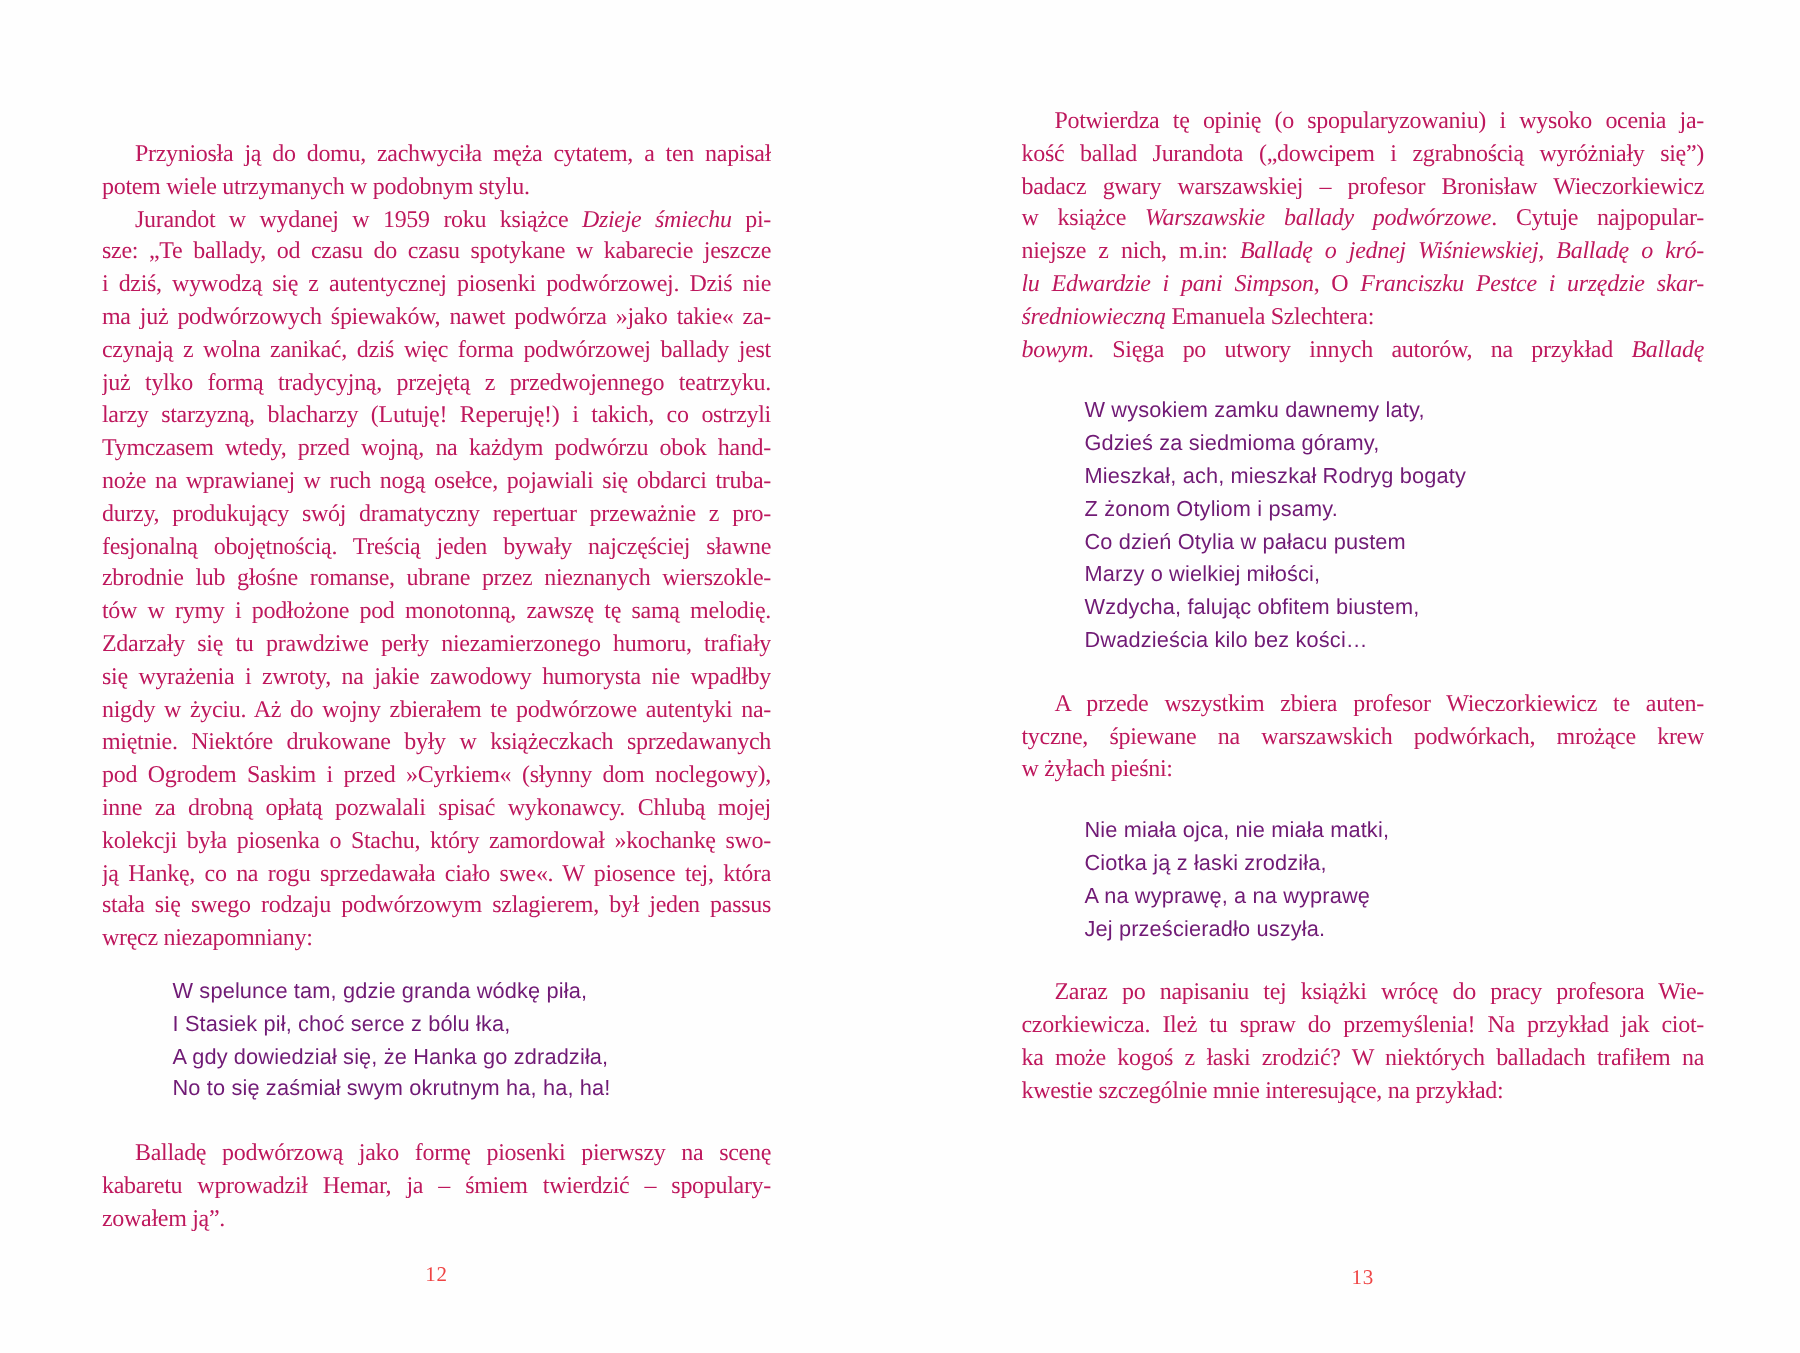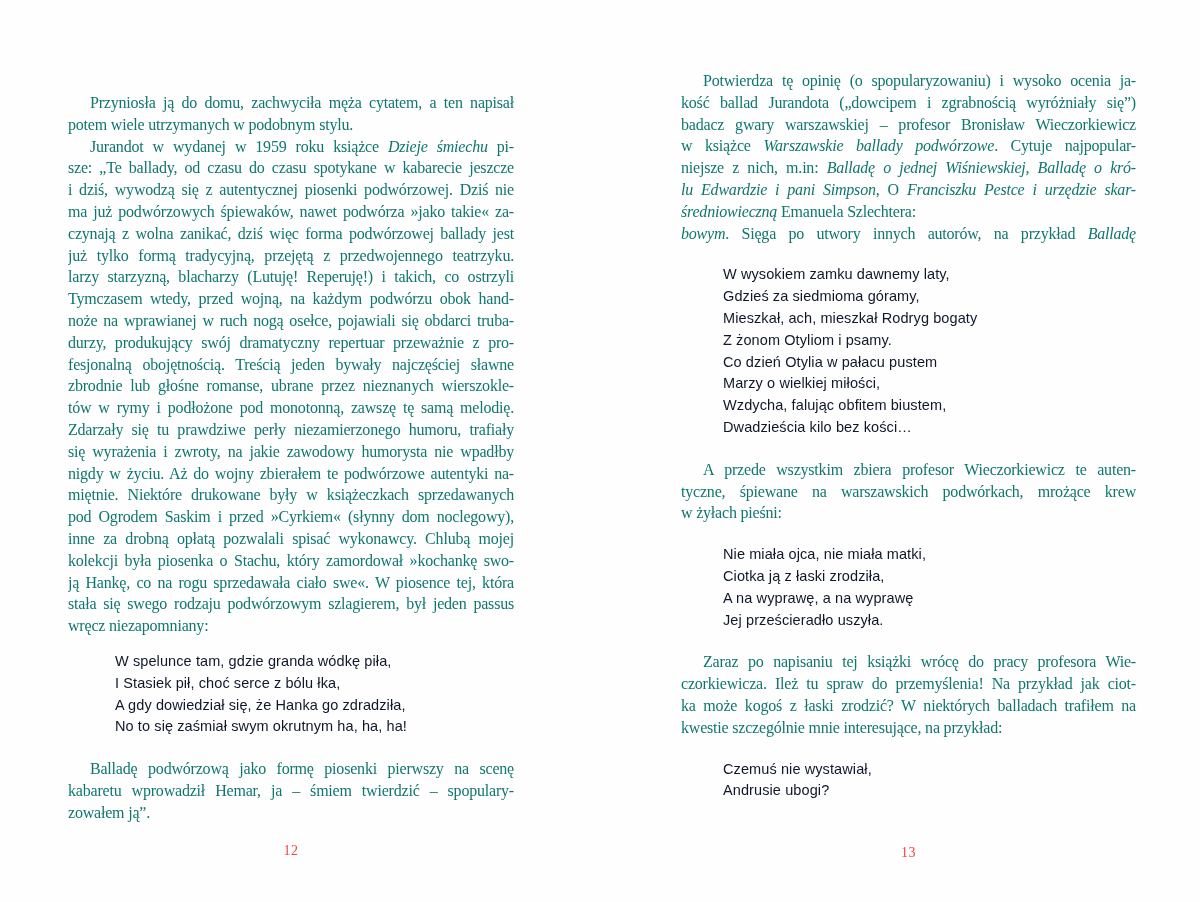--- a/index.html
+++ b/index.html
@@ -12,34 +12,34 @@
     font-family:"Liberation Serif", serif;
   }
   .page{position:absolute;overflow:hidden;}
   .page-left{left:68px;top:92px;width:446px;height:760px;}
   .page-right{left:681px;top:70px;width:455px;height:780px;}
 
   .para{margin:0;}
   .bline{
     font-size:16px;
     line-height:21.8px;
-    color:#0f766e;
+    color:#be185d;
     letter-spacing:-0.2px;
     white-space:normal;
   }
   .just{text-align:justify;text-align-last:justify;}
   .indent{text-indent:22px;}
 
   .verse{margin:14px 0 20px 47px;}
   .page-right .verse{margin:20px 0 20px 42px;}
   .vline{
     font-family:"Liberation Sans", sans-serif;
     font-size:14.5px;
     line-height:21.8px;
-    color:#0f172a;
+    color:#701a75;
     letter-spacing:0.1px;
   }
 
   .pagenum{
     position:absolute;
     text-align:center;
     font-size:14px;
     color:#ef4444;
     letter-spacing:0.5px;
   }
@@ -125,22 +125,18 @@
         <div class="vline">Ciotka ją z łaski zrodziła,</div>
         <div class="vline">A na wyprawę, a na wyprawę</div>
         <div class="vline">Jej prześcieradło uszyła.</div>
       </div>
       <div class="para">
         <div class="bline just indent">Zaraz po napisaniu tej książki wrócę do pracy profesora Wie-</div>
         <div class="bline just">czorkiewicza. Ileż tu spraw do przemyślenia! Na przykład jak ciot-</div>
         <div class="bline just">ka może kogoś z łaski zrodzić? W niektórych balladach trafiłem na</div>
         <div class="bline">kwestie szczególnie mnie interesujące, na przykład:</div>
       </div>
-      <div class="verse">
-        <div class="vline">Czemuś nie wystawiał,</div>
-        <div class="vline">Andrusie ubogi?</div>
-      </div>
     </div>
 
   <div class="pagenum pagenum-left">12</div>
 
   <div class="pagenum pagenum-right">13</div>
 </div>
 
 </body></html>

